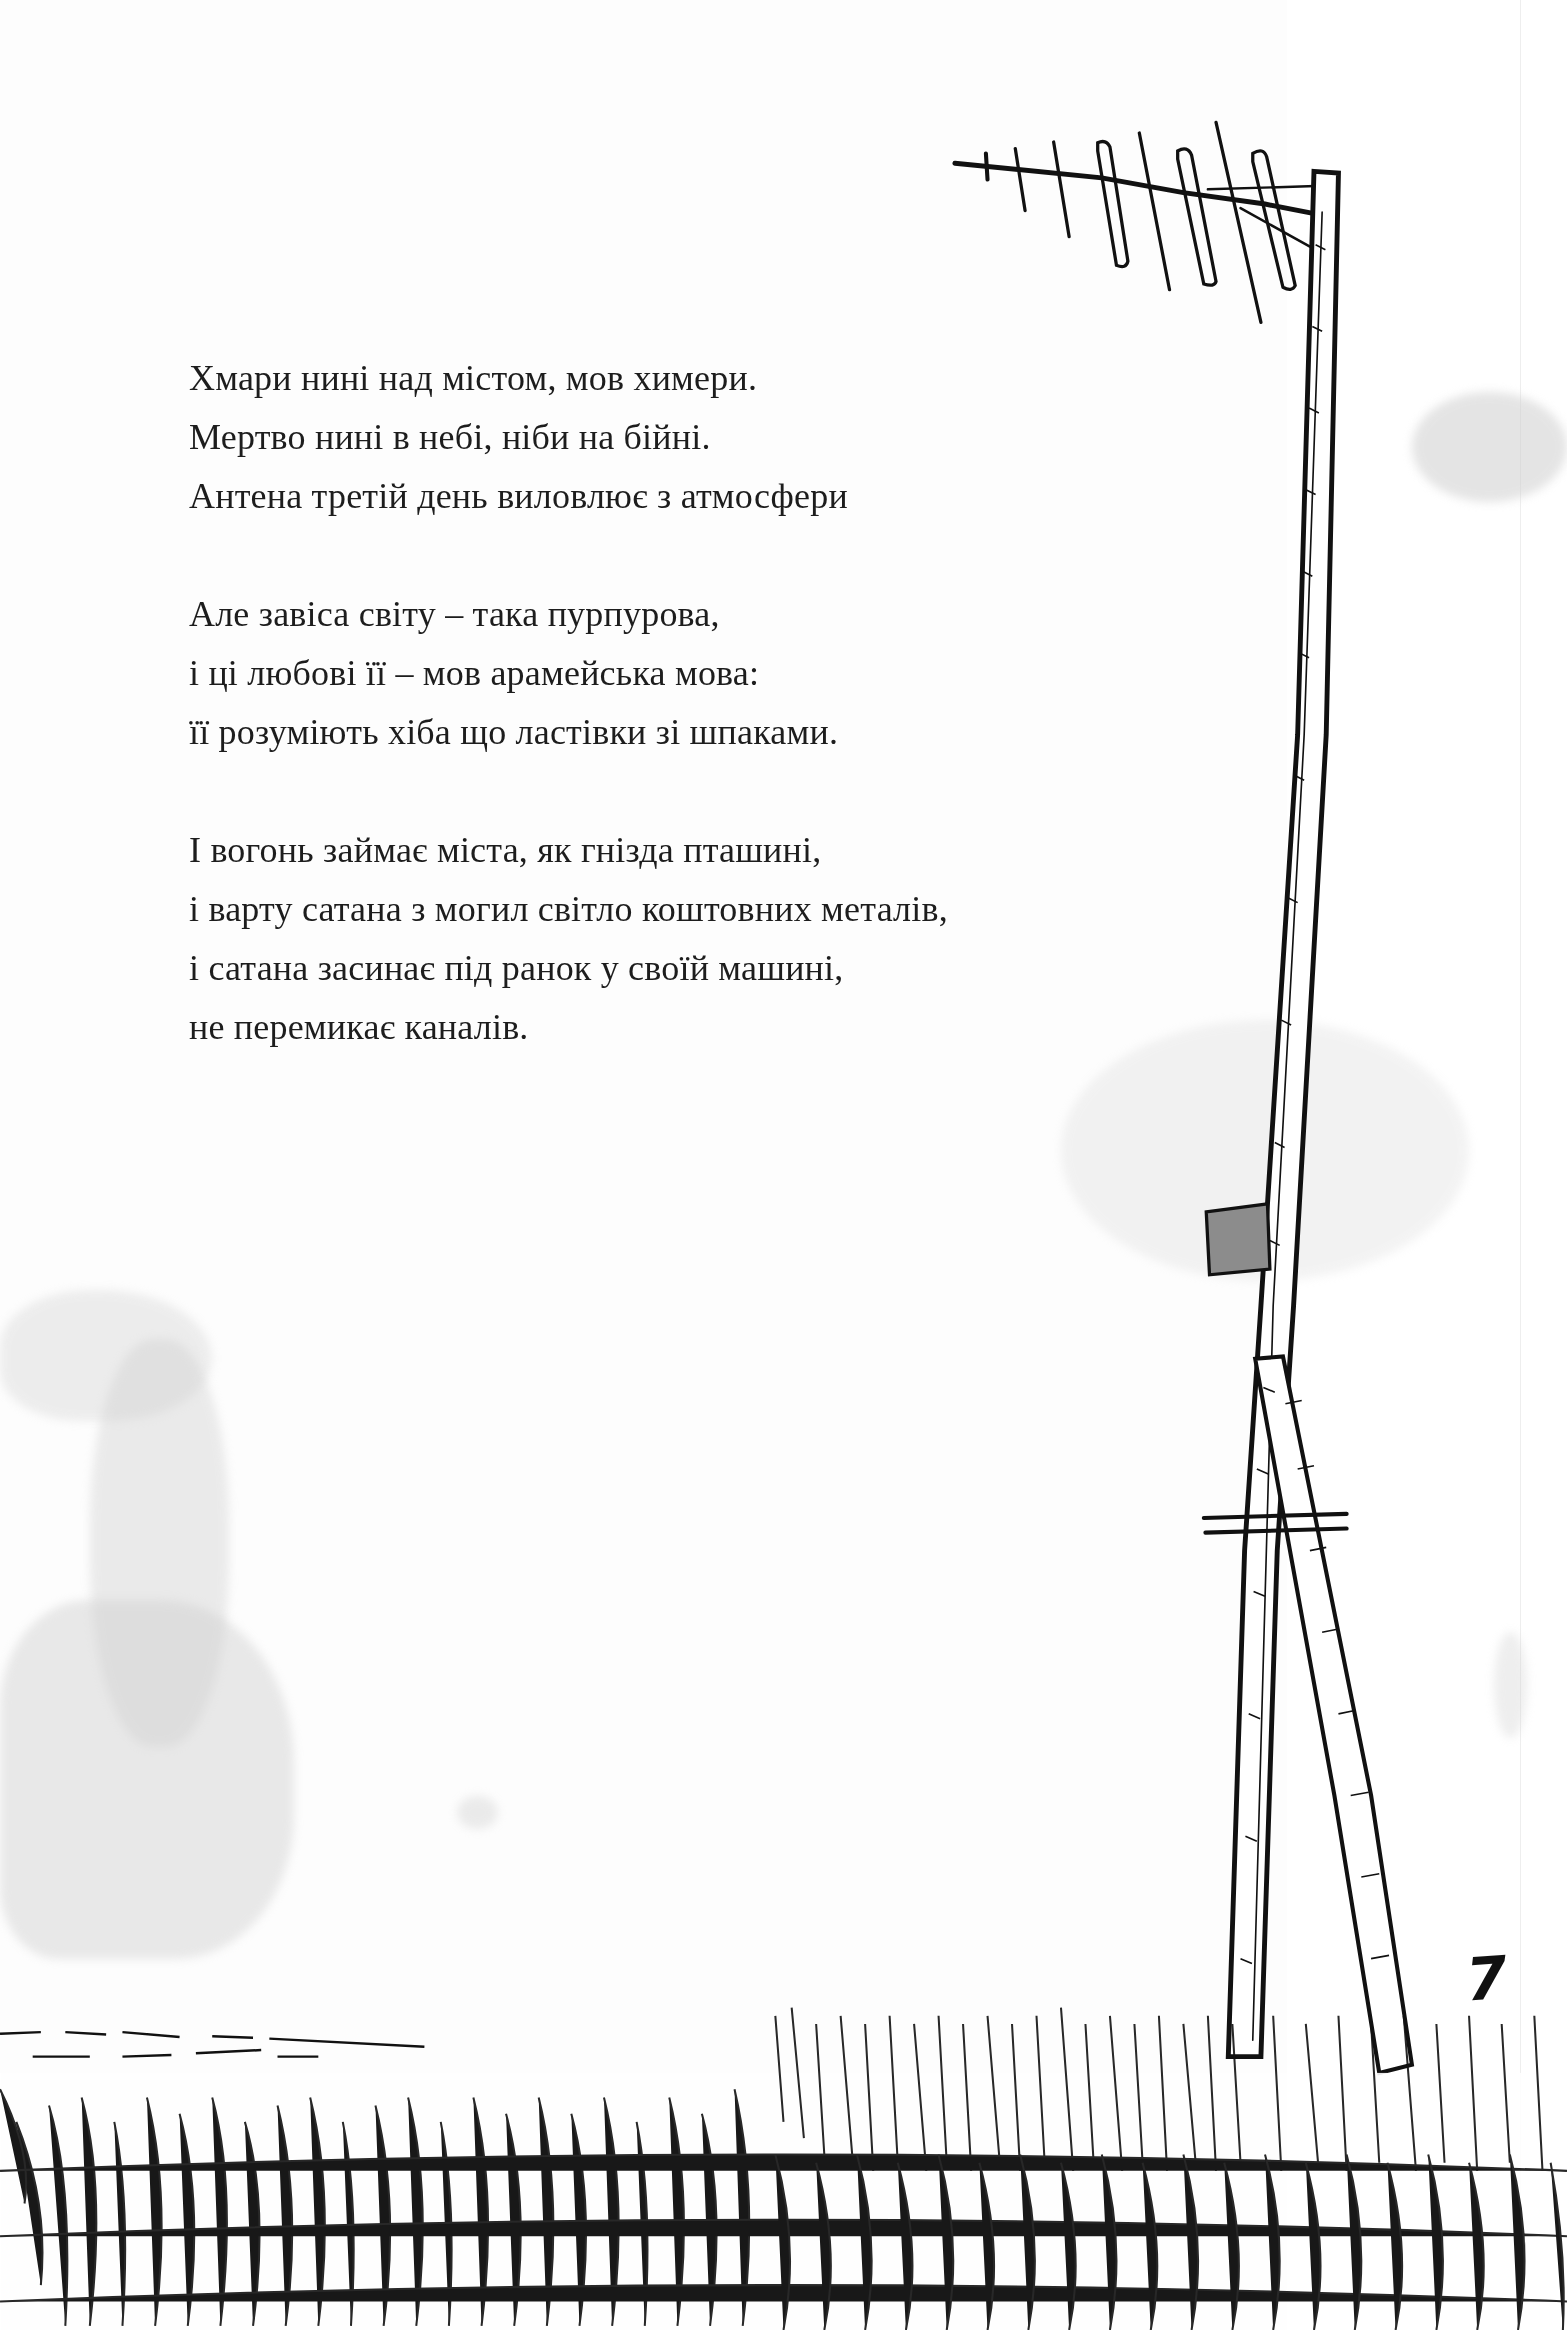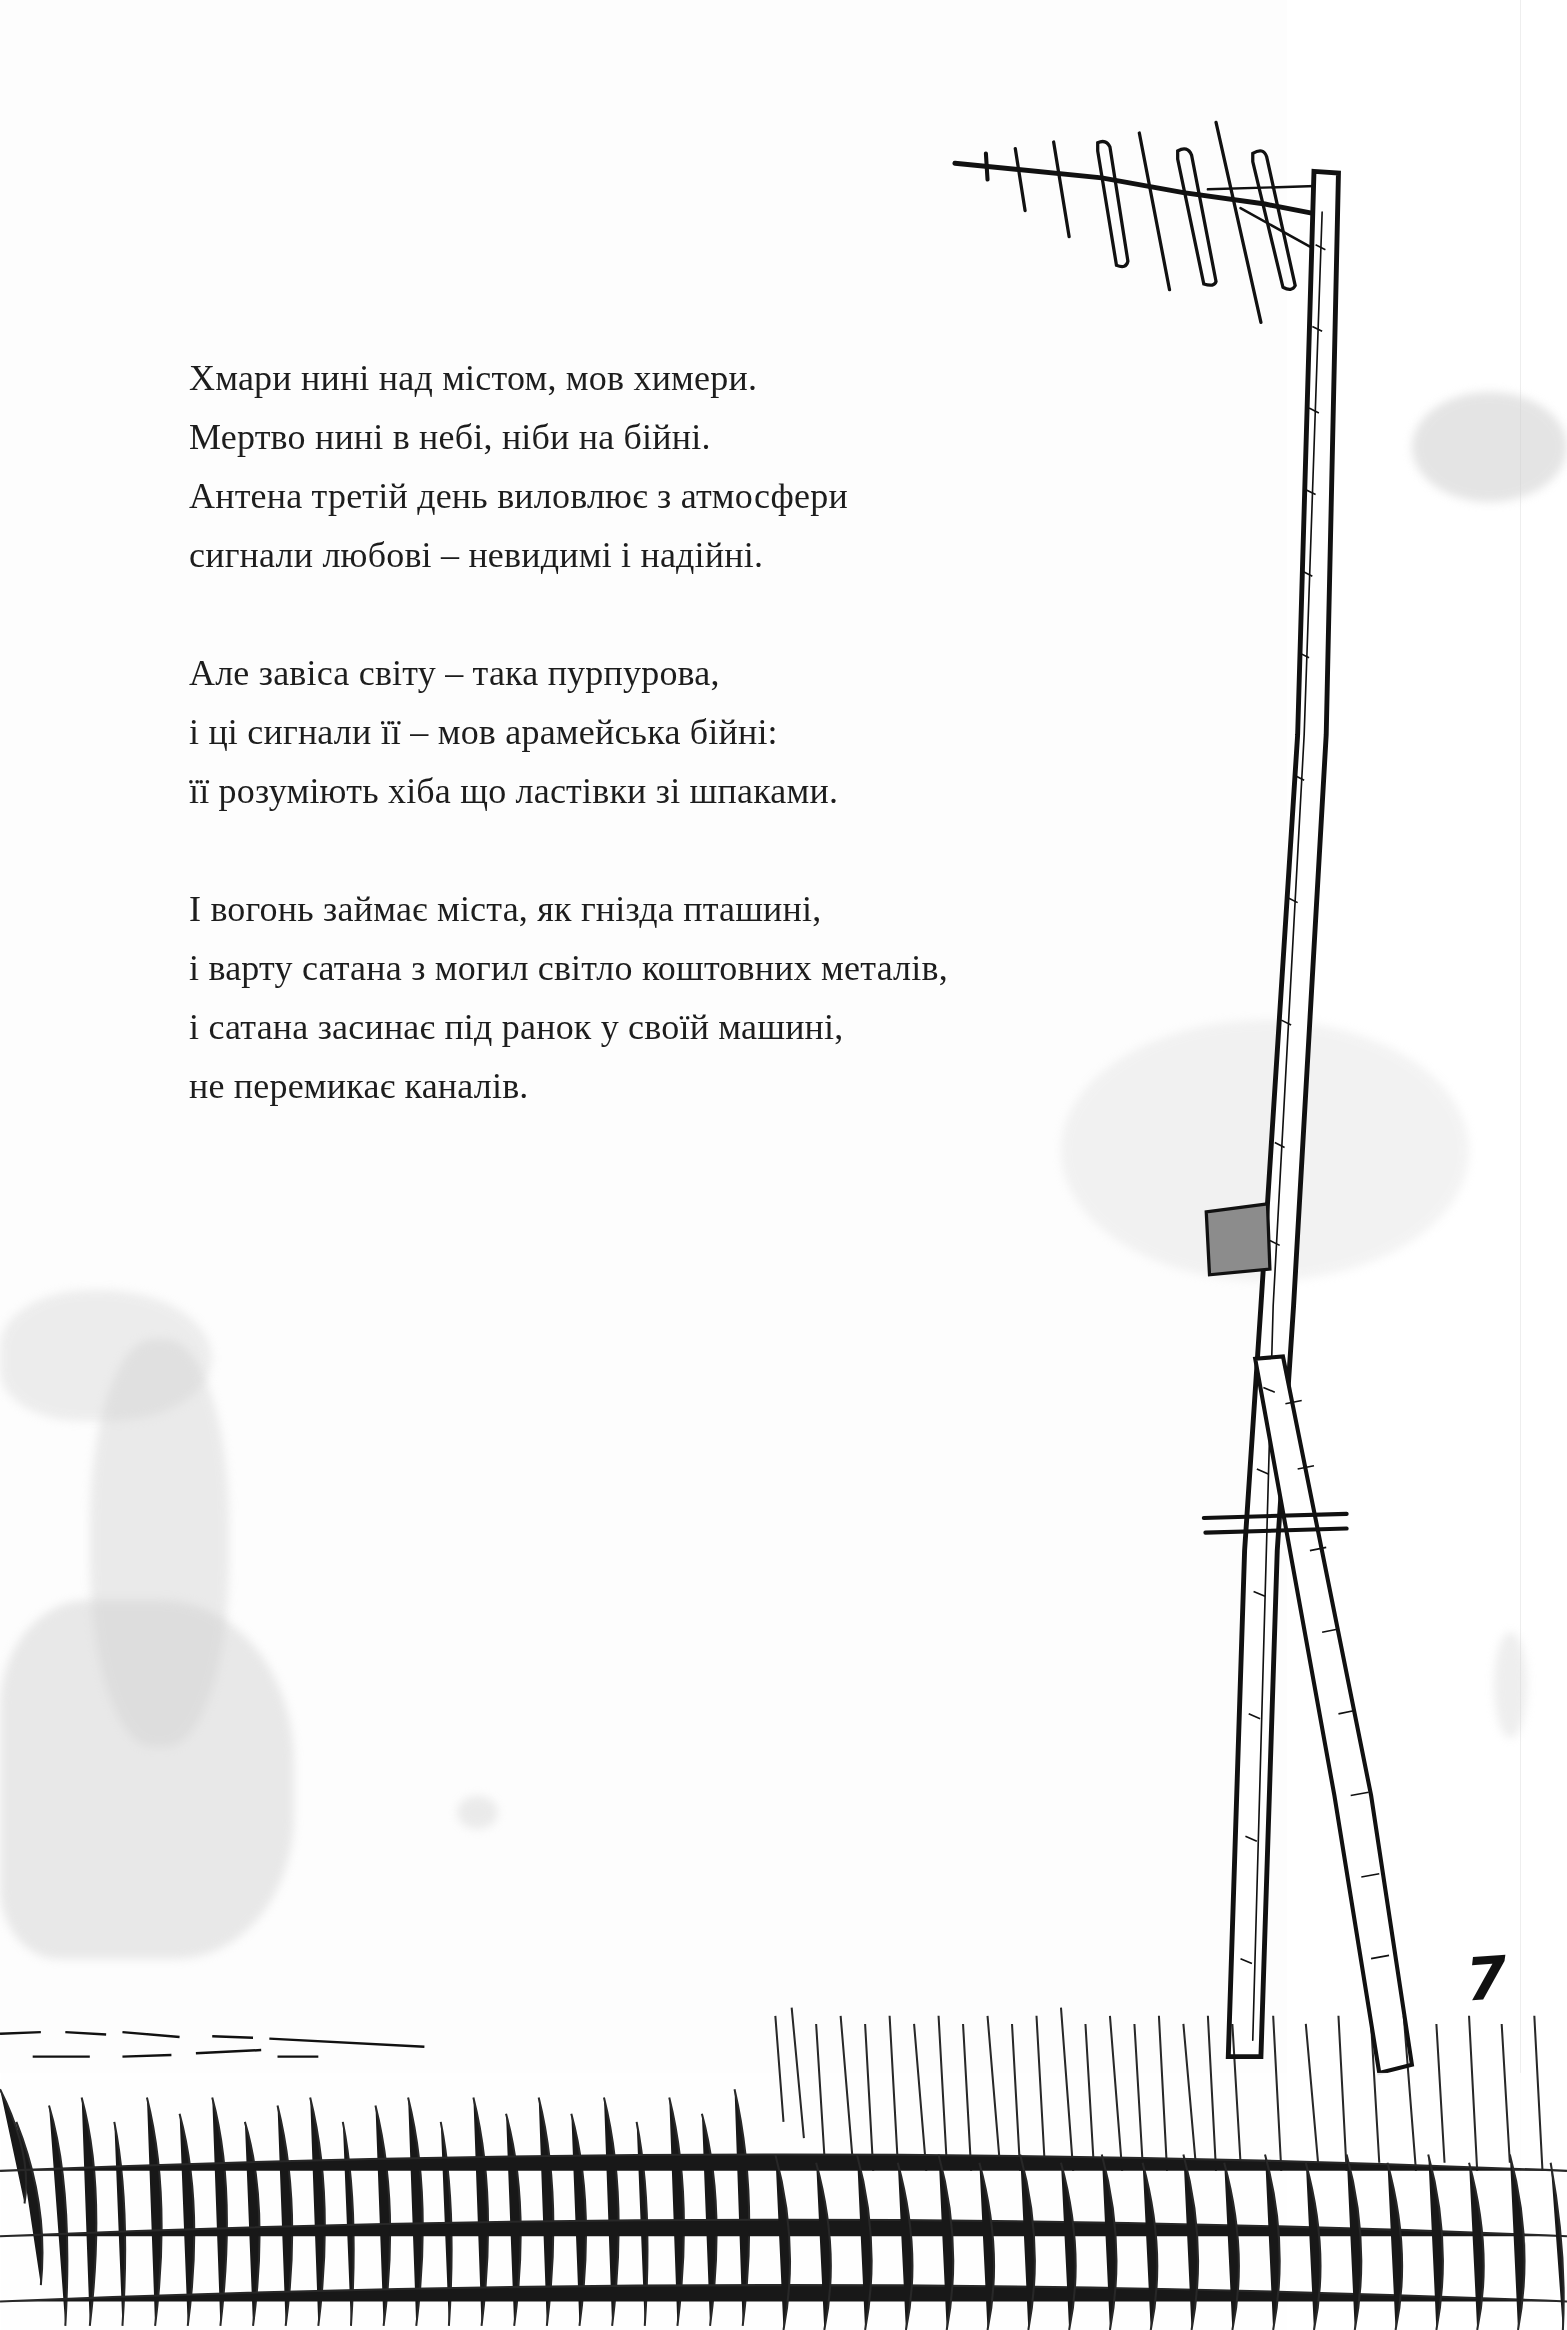--- a/index.html
+++ b/index.html
@@ -70,25 +70,24 @@
       <path d="M0 2660 Q960 2620 1920 2660 M0 2740 Q960 2700 1920 2740 M0 2820 Q960 2780 1920 2820"></path>
       <path d="M950 2640 Q980 2750 960 2855 M1000 2650 Q1030 2760 1010 2855 M1050 2640 Q1080 2750 1060 2855 M1100 2650 Q1130 2760 1110 2855 M1150 2640 Q1180 2750 1160 2855 M1200 2650 Q1230 2760 1210 2855 M1250 2640 Q1280 2750 1260 2855 M1300 2650 Q1330 2760 1310 2855 M1350 2640 Q1380 2750 1360 2855 M1400 2650 Q1430 2760 1410 2855 M1450 2640 Q1480 2750 1460 2855 M1500 2650 Q1530 2760 1510 2855 M1550 2640 Q1580 2750 1560 2855 M1600 2650 Q1630 2760 1610 2855 M1650 2640 Q1680 2750 1660 2855 M1700 2650 Q1730 2760 1710 2855 M1750 2640 Q1780 2750 1760 2855 M1800 2650 Q1830 2760 1810 2855 M1850 2640 Q1880 2750 1860 2855 M1900 2650 Q1920 2760 1915 2855"></path>
     </g>
   </svg>
 
   <div class="poem">
     <div class="stanza">
       <div class="line">Хмари нині над містом, мов химери.</div>
       <div class="line">Мертво нині в небі, ніби на бійні.</div>
       <div class="line">Антена третій день виловлює з атмосфери</div>
-      <div class="line">сигнали любові – невидимі і надійні.</div>
     </div>
     <div class="stanza">
       <div class="line">Але завіса світу – така пурпурова,</div>
-      <div class="line">і ці сигнали її – мов арамейська бійні:</div>
+      <div class="line">і ці любові її – мов арамейська мова:</div>
       <div class="line">її розуміють хіба що ластівки зі шпаками.</div>
     </div>
     <div class="stanza">
       <div class="line">І вогонь займає міста, як гнізда пташині,</div>
       <div class="line">і варту сатана з могил світло коштовних металів,</div>
       <div class="line">і сатана засинає під ранок у своїй машині,</div>
       <div class="line">не перемикає каналів.</div>
     </div>
   </div>
 

